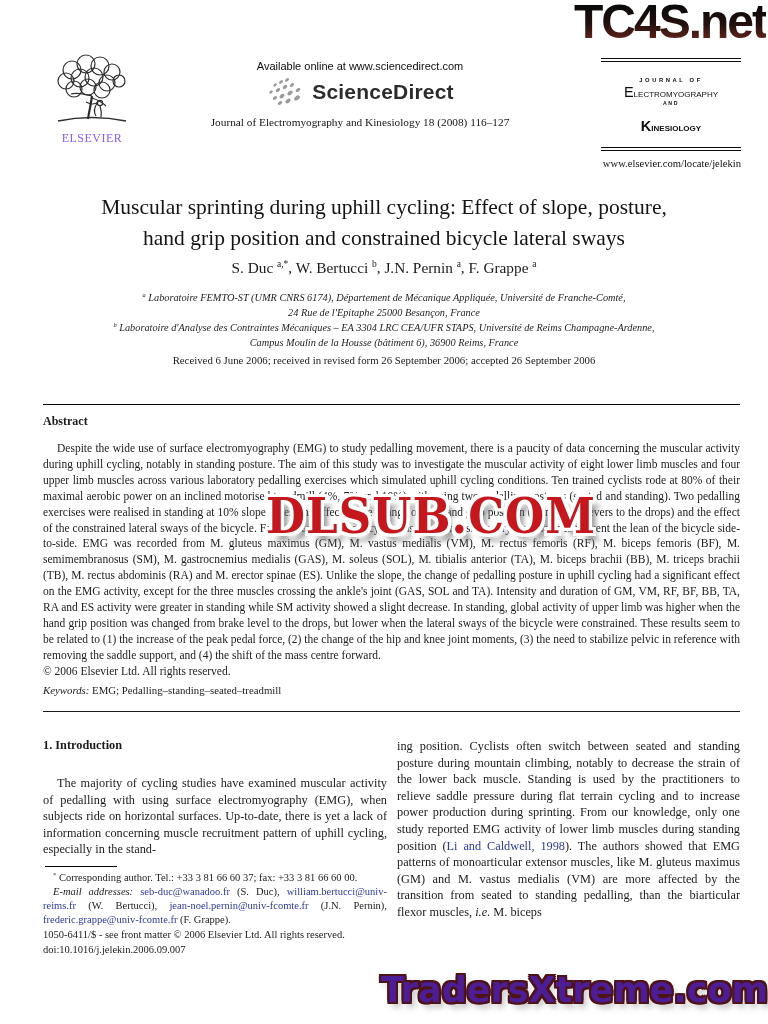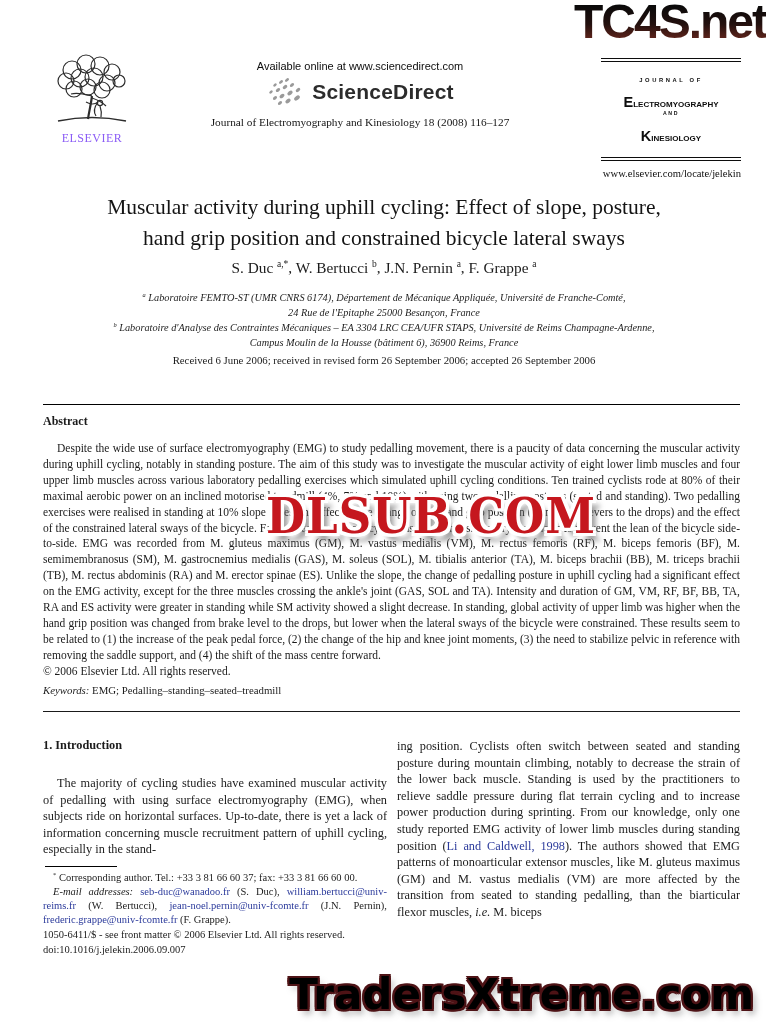--- a/index.html
+++ b/index.html
@@ -24,44 +24,44 @@
     font-family:"DejaVu Serif","Liberation Serif",serif; font-weight:700;
     font-size:45px; letter-spacing:1px; color:#c5171e; transform:scaleY(1.06);
     text-shadow:
       -3px -3px 0 #fff, 3px -3px 0 #fff, -3px 3px 0 #fff, 3px 3px 0 #fff,
       -3px 0 0 #fff, 3px 0 0 #fff, 0 -3px 0 #fff, 0 3px 0 #fff,
       -2px -3px 0 #fff, 2px -3px 0 #fff, -2px 3px 0 #fff, 2px 3px 0 #fff,
       7px 8px 5px rgba(110,110,110,0.65);
     z-index:5;
   }
   .wm-bottom {
-    position:absolute; right:14px; top:970px;
+    position:absolute; right:0px; top:970px;
     font-family:"DejaVu Sans","Liberation Sans",sans-serif; font-weight:700;
-    font-size:42px; letter-spacing:0px; color:#000000;
+    font-size:35px; letter-spacing:0px; color:#4c1d95;
     text-shadow:
       -2px -2px 0 #4e1316, 2px -2px 0 #4e1316, -2px 2px 0 #4e1316, 2px 2px 0 #4e1316,
       -2px 0 0 #4e1316, 2px 0 0 #4e1316, 0 -2px 0 #4e1316, 0 2px 0 #4e1316,
       0 0 10px #ffffff, 4px 5px 6px rgba(90,90,90,0.5);
     z-index:5;
   }
 
   
   .elsevier { position:absolute; left:36px; top:54px; width:112px; text-align:center; }
   .elsevier-word { font-size:12px; letter-spacing:0.5px; color:#8b5cf6; margin-top:1px; }
   .head-center { position:absolute; left:188px; top:60px; width:344px; text-align:center; }
   .avail { font-family:"Liberation Sans",sans-serif; font-size:11px; color:#0d0d0d; }
   .sd-logo { margin-top:5px; display:flex; align-items:center; justify-content:center; gap:4px; }
   .sd-word { font-family:"Liberation Sans",sans-serif; font-weight:600; font-size:21px; color:#2c2c2c; letter-spacing:0.2px; }
   .cite { margin-top:9px; font-size:11.3px; color:#141414; }
 
   .jbox { position:absolute; right:27px; top:58px; width:140px; text-align:center;
           font-family:"Liberation Sans",sans-serif; color:#0d0d0d; }
   .dbl-rule { height:2px; border-top:1.5px solid #0c0c0c; border-bottom:1.5px solid #0c0c0c; }
   .j1 { font-size:5.8px; letter-spacing:2.6px; font-weight:600; margin-top:15px; }
-  .j2 { font-size:11px; font-weight:700; margin-top:11px; }
+  .j2 { font-size:11px; font-weight:400; margin-top:1px; }
   .j2::first-letter, .j4::first-letter { font-size:14.5px; }
   .j3 { font-size:5.2px; letter-spacing:1.6px; font-weight:600; margin-top:0px; }
   .j4 { font-size:11px; font-weight:700; margin-top:12px; }
   .jrule2 { margin-top:13px; }
   .jurl { margin-top:7px; font-family:"Liberation Serif",serif; font-size:10.6px;text-align:right; }
 
   
   .title { position:absolute; left:60px; right:60px; top:192px; text-align:center;
            font-size:21.5px; line-height:31px; color:#141414; }
   .authors { position:absolute; left:0; right:0; top:259px; text-align:center; font-size:15.3px; }
@@ -159,21 +159,21 @@
     <div class="dbl-rule"></div>
     <div class="j1">JOURNAL OF</div>
     <div class="j2" style="font-variant:small-caps;">Electromyography</div>
     <div class="j3">AND</div>
     <div class="j4" style="font-variant:small-caps;">Kinesiology</div>
     <div class="dbl-rule jrule2"></div>
     <div class="jurl">www.elsevier.com/locate/jelekin</div>
   </div>
 
   <div class="title">
-    <div>Muscular activity during uphill cycling: Effect of slope, posture,</div>
+    <div>Muscular sprinting during uphill cycling: Effect of slope, posture,</div>
     <div>hand grip position and constrained bicycle lateral sways</div>
   </div>
 
   <div class="authors">
     <span>S. Duc </span><sup>a,*</sup><span>, W. Bertucci </span><sup>b</sup><span>, J.N. Pernin </span><sup>a</sup><span>, F. Grappe </span><sup>a</sup>
   </div>
 
   <div class="affils">
     <div><sup>a</sup><span> Laboratoire FEMTO-ST (UMR CNRS 6174), Département de Mécanique Appliquée, Université de Franche-Comté,</span></div>
     <div>24 Rue de l'Epitaphe 25000 Besançon, France</div>

